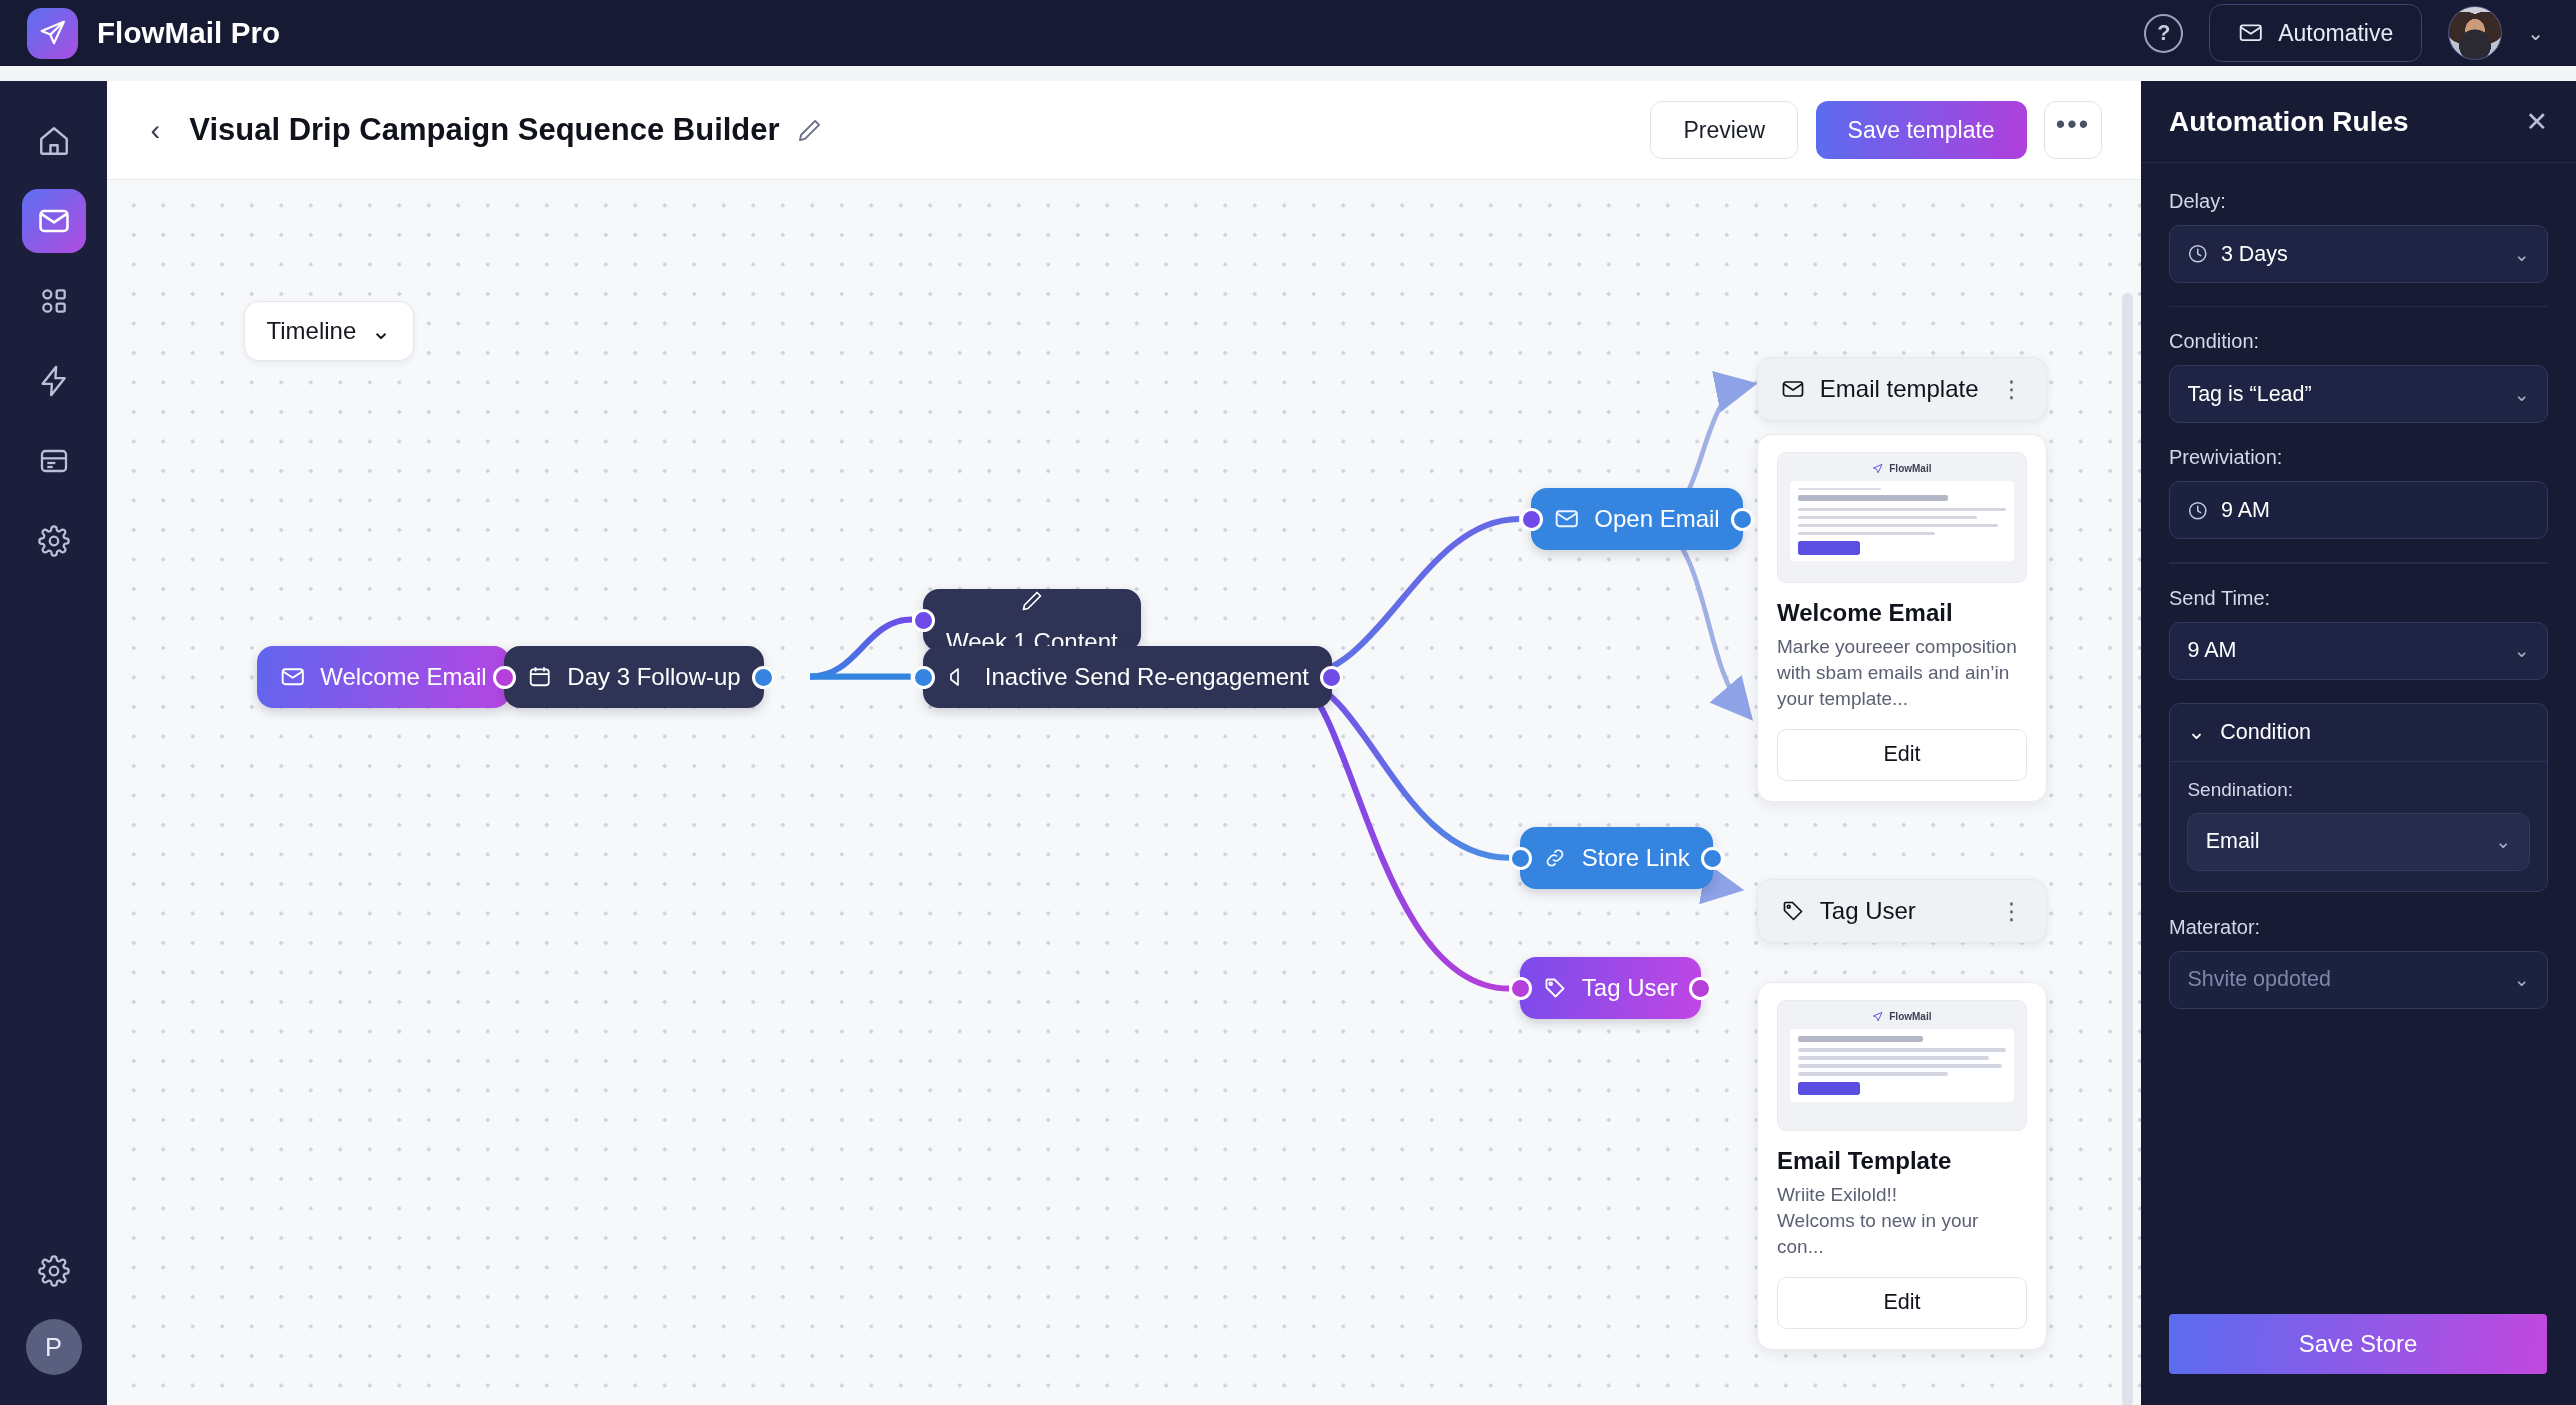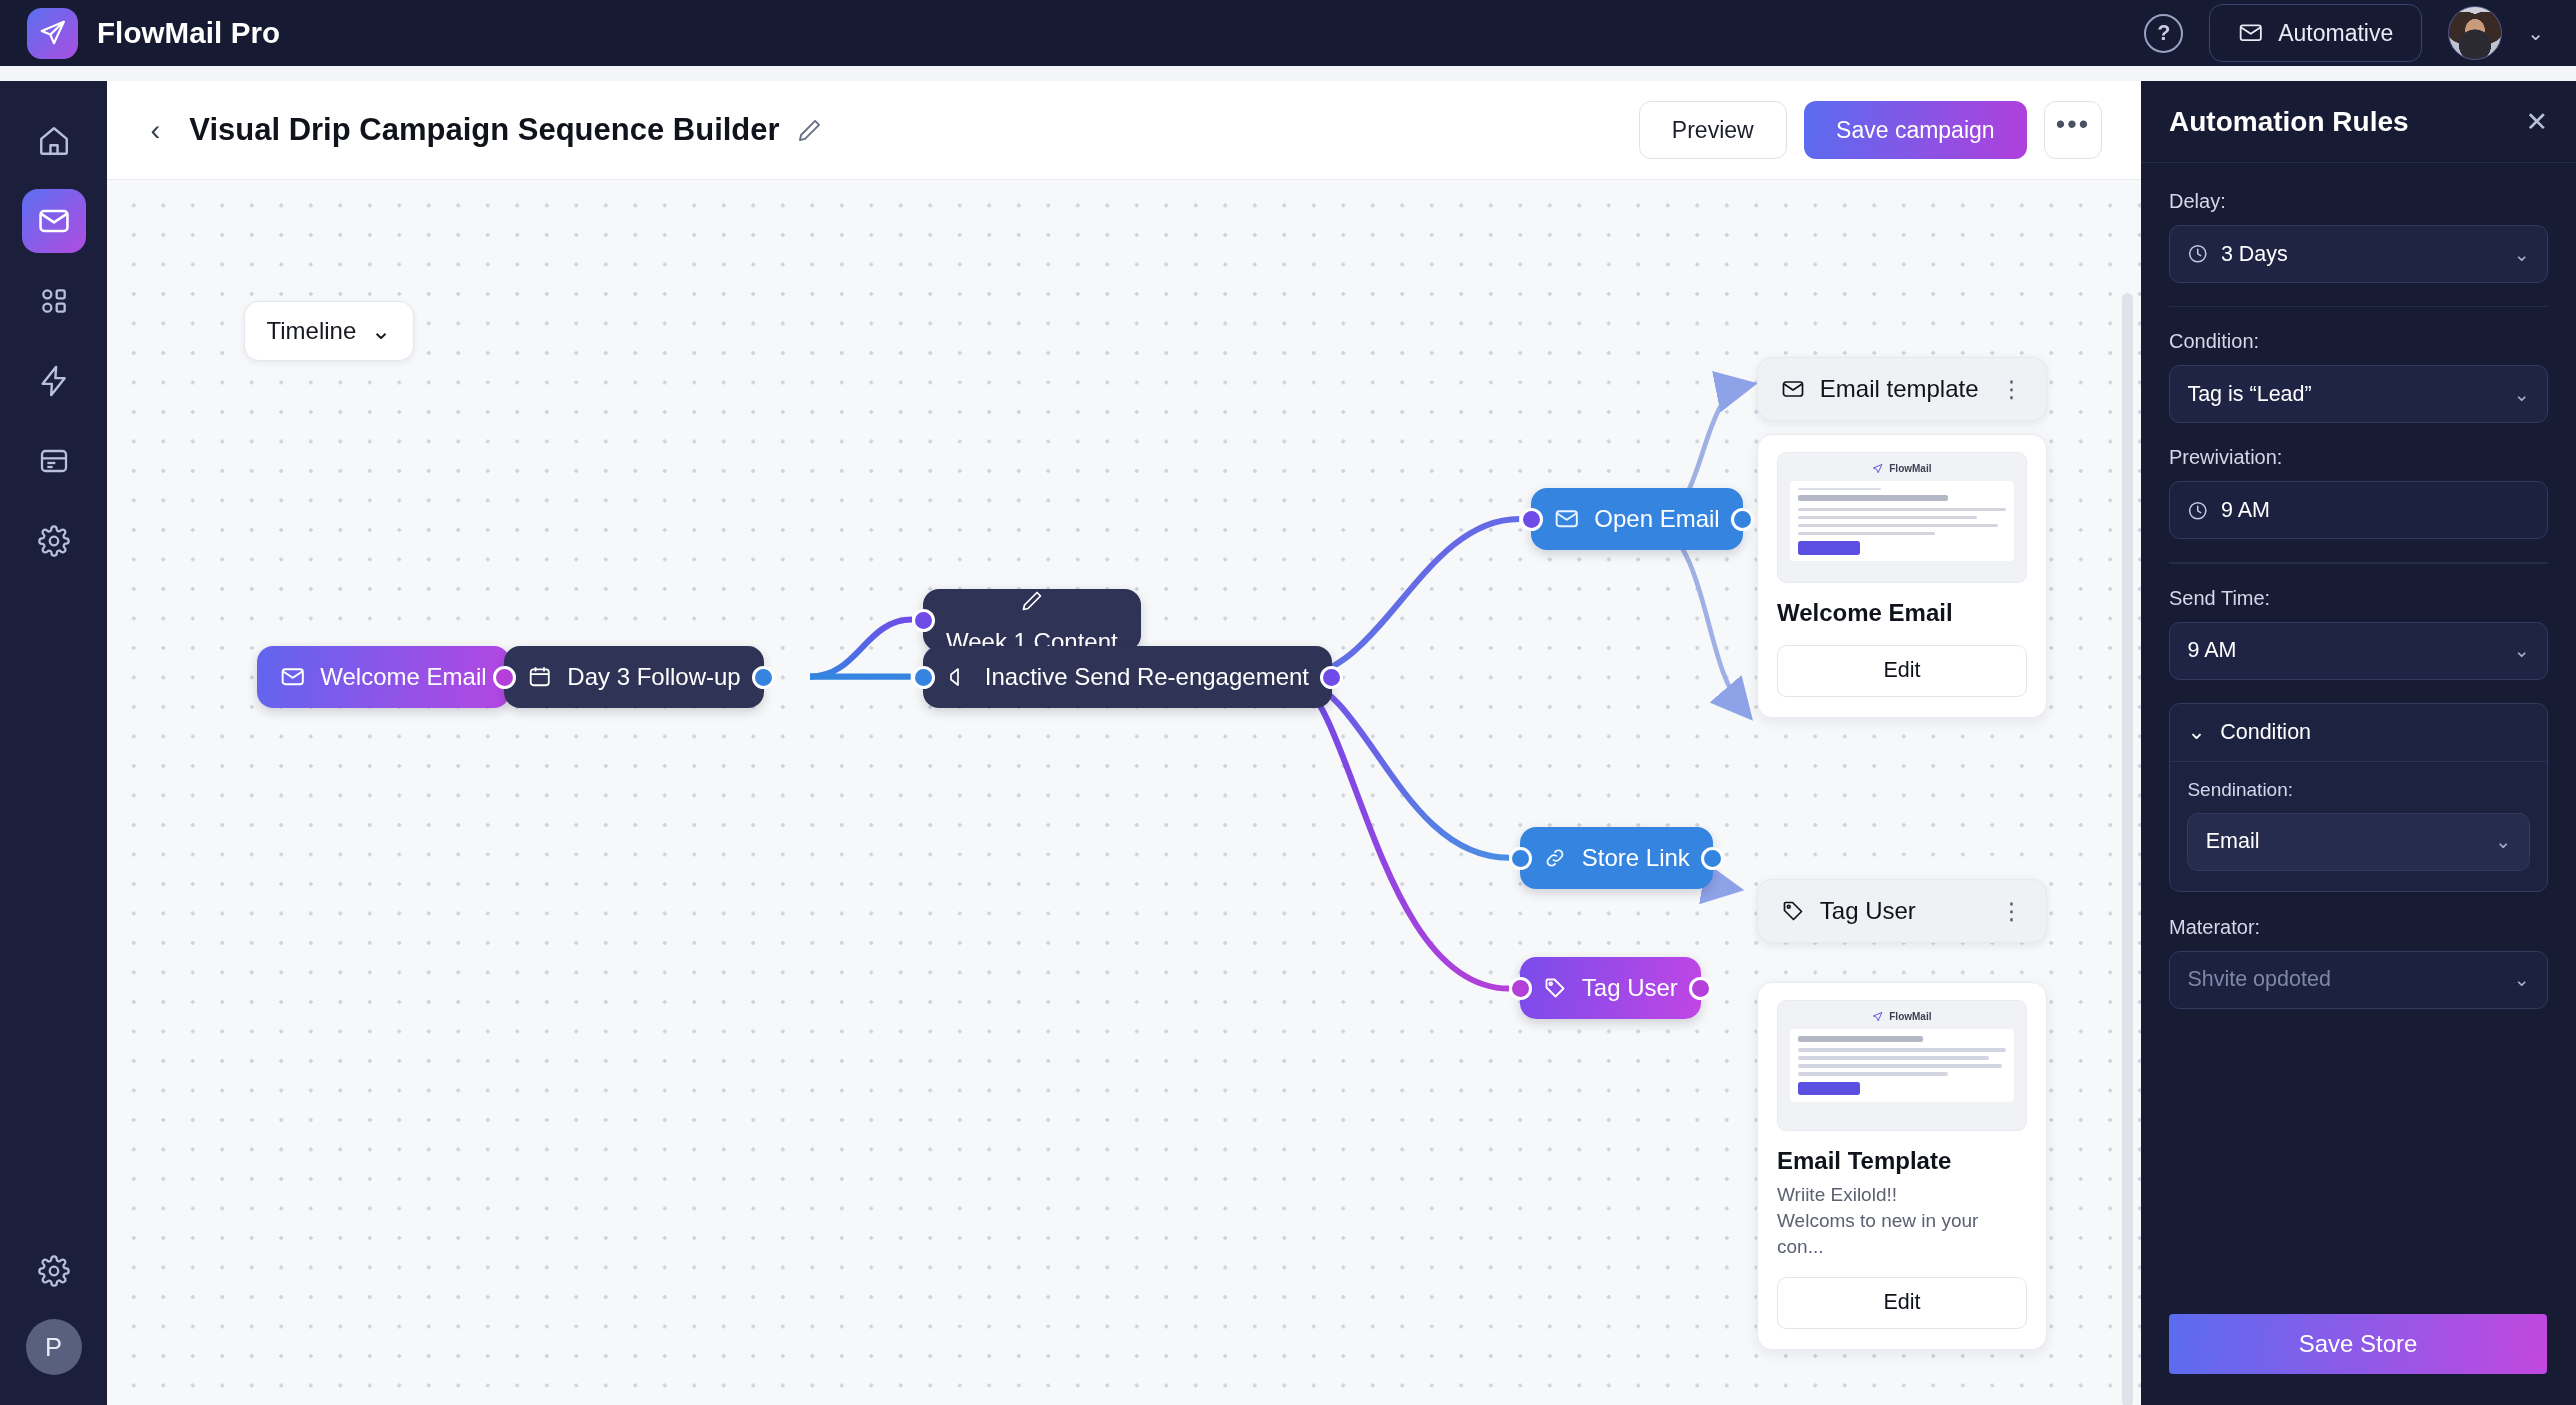--- a/index.html
+++ b/index.html
@@ -305,21 +305,21 @@
   <div id="page-header">
     <div class="back-chev">‹</div>
     <div class="page-title">Visual Drip Campaign Sequence Builder</div>
     <span class="edit-pencil">
       <svg width="27" height="27" viewBox="0 0 24 24" fill="none" stroke="currentColor" stroke-width="1.7" stroke-linejoin="round">
         <path d="M17 3.5 20.5 7 8 19.5 3.5 20.5 4.5 16z"></path>
       </svg>
     </span>
     <div class="hdr-actions">
       <button class="btn-outline">Preview</button>
-      <button class="btn-primary">Save campaign</button>
+      <button class="btn-primary">Save template</button>
       <button class="btn-more">•••</button>
     </div>
   </div>
 
   <div id="canvas">
 
     <svg id="edge-layer" viewBox="0 0 3032 1827" width="2034" height="1226">
       <defs>
         <linearGradient id="g1" x1="0" y1="0" x2="1" y2="0">
           <stop offset="0" stop-color="#8b46dd"></stop>
@@ -470,20 +470,21 @@
           <div class="ln s"></div>
           <div class="ln t"></div>
           <div class="ln" style="width:100%"></div>
           <div class="ln" style="width:86%"></div>
           <div class="ln" style="width:96%"></div>
           <div class="ln" style="width:66%"></div>
           <div class="thumb-cta"></div>
         </div>
       </div>
       <div class="card-title">Welcome Email</div>
+      <div class="card-desc">Marke youreeer composition with sbam emails and ain’in your template...</div>
       <button class="card-edit">Edit</button>
     </div>
 
     <div class="card-header" style="left:1650px; top:699px;">
       <span>
         <svg width="24" height="24" viewBox="0 0 24 24" fill="none" stroke="#10131c" stroke-width="1.7" stroke-linejoin="round">
           <path d="M3.5 11.5V4.5A1 1 0 0 1 4.5 3.5h7l9 9-8 8z"></path>
             <circle cx="7.7" cy="7.7" r="1.4"></circle>
         </svg>
       </span>

